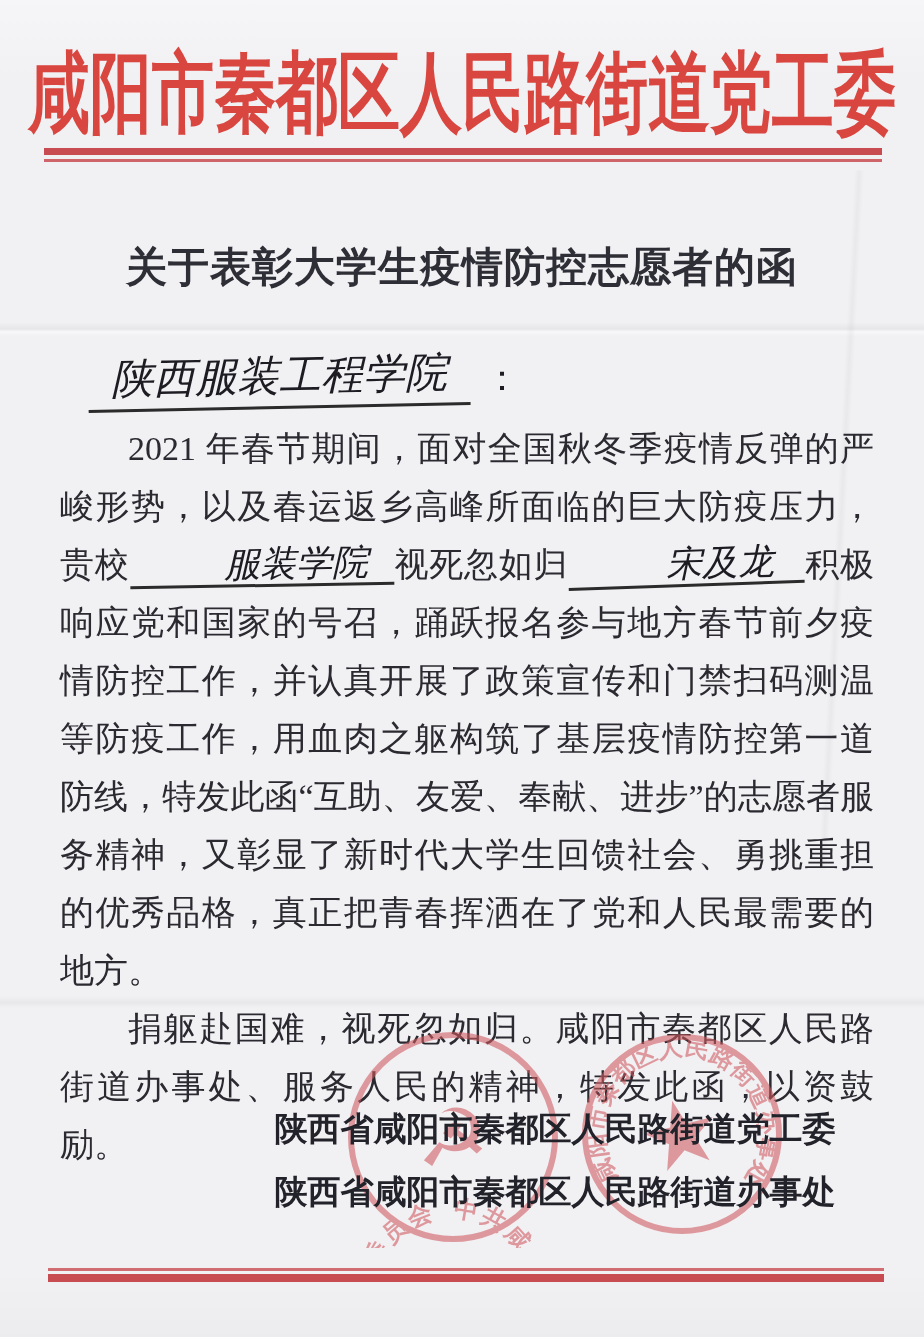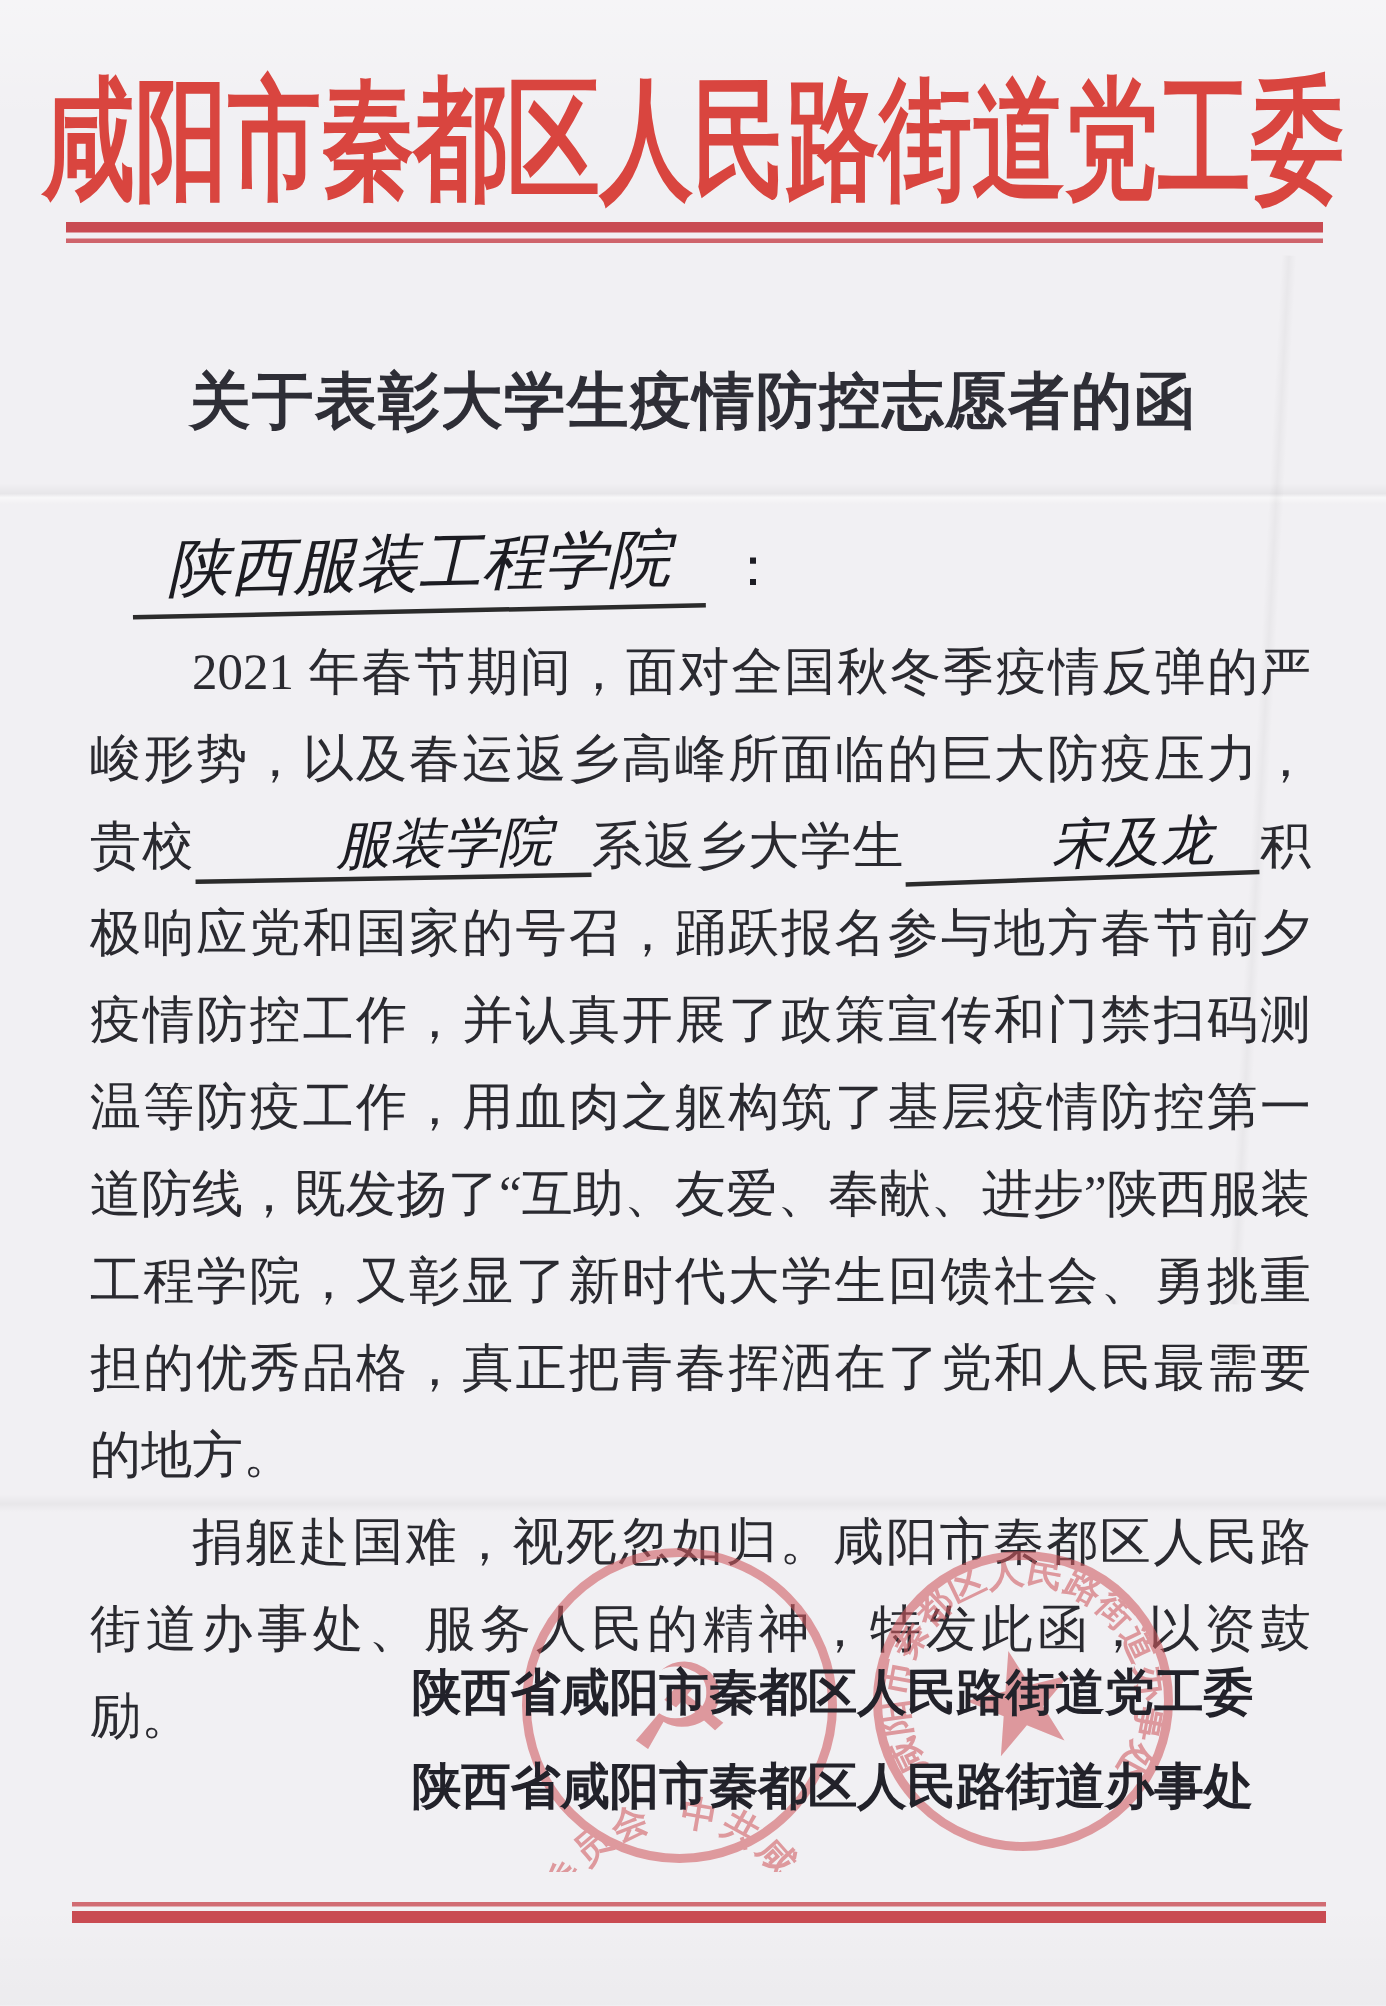--- a/index.html
+++ b/index.html
@@ -101,21 +101,21 @@
   <div class="rule-top-a"></div>
   <div class="rule-top-b"></div>
 
   <div class="doc-title">关于表彰大学生疫情防控志愿者的函</div>
 
   <div class="salutation">
     <span class="hand">陕西服装工程学院</span><span class="colon">：</span>
   </div>
 
   <div class="body-text">
-    <p><span>2021 年春节期间，面对全国秋冬季疫情反弹的严峻形势，以及春运返乡高峰所面临的巨大防疫压力，贵校</span><span class="hand">服装学院</span><span>系返乡大学生</span><span class="hand name">宋及龙</span><span>积极响应党和国家的号召，踊跃报名参与地方春节前夕疫情防控工作，并认真开展了政策宣传和门禁扫码测温等防疫工作，用血肉之躯构筑了基层疫情防控第一道防线，既发扬了“互助、友爱、奉献、进步”陕西服装工程学院，又彰显了新时代大学生回馈社会、勇挑重担的优秀品格，真正把青春挥洒在了党和人民最需要的地方。</span></p>
+    <p><span>2021 年春节期间，面对全国秋冬季疫情反弹的严峻形势，以及春运返乡高峰所面临的巨大防疫压力，贵校</span><span class="hand">服装学院</span><span>视死忽如归</span><span class="hand name">宋及龙</span><span>积极响应党和国家的号召，踊跃报名参与地方春节前夕疫情防控工作，并认真开展了政策宣传和门禁扫码测温等防疫工作，用血肉之躯构筑了基层疫情防控第一道防线，特发此函“互助、友爱、奉献、进步”的志愿者服务精神，又彰显了新时代大学生回馈社会、勇挑重担的优秀品格，真正把青春挥洒在了党和人民最需要的地方。</span></p>
     <p>捐躯赴国难，视死忽如归。咸阳市秦都区人民路街道办事处、服务人民的精神，特发此函，以资鼓励。</p>
   </div>
 
   <svg class="seal seal-left" width="222" height="222" viewBox="0 0 222 222">
     <defs>
       <path id="sealL-arc" d="M 111 191 A 80 80 0 1 1 110.9 191" fill="none"></path>
     </defs>
     <circle cx="111" cy="111" r="102" stroke-width="6"></circle>
     <text class="ring-text" font-size="24" letter-spacing="3">
       <textPath href="#sealL-arc" startOffset="0">中共咸阳市秦都区人民路街道工作委员会</textPath>

